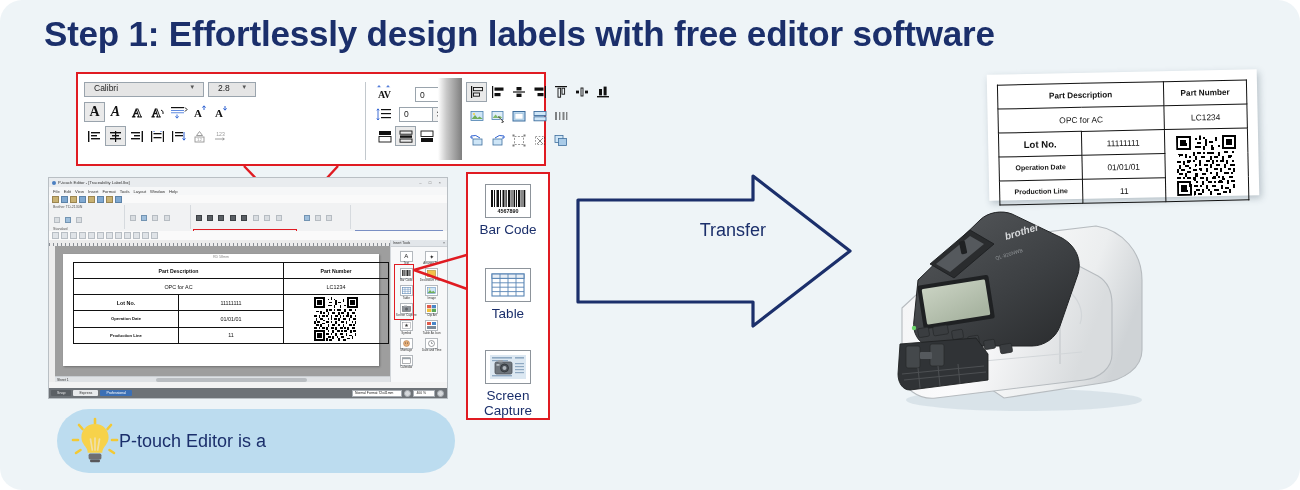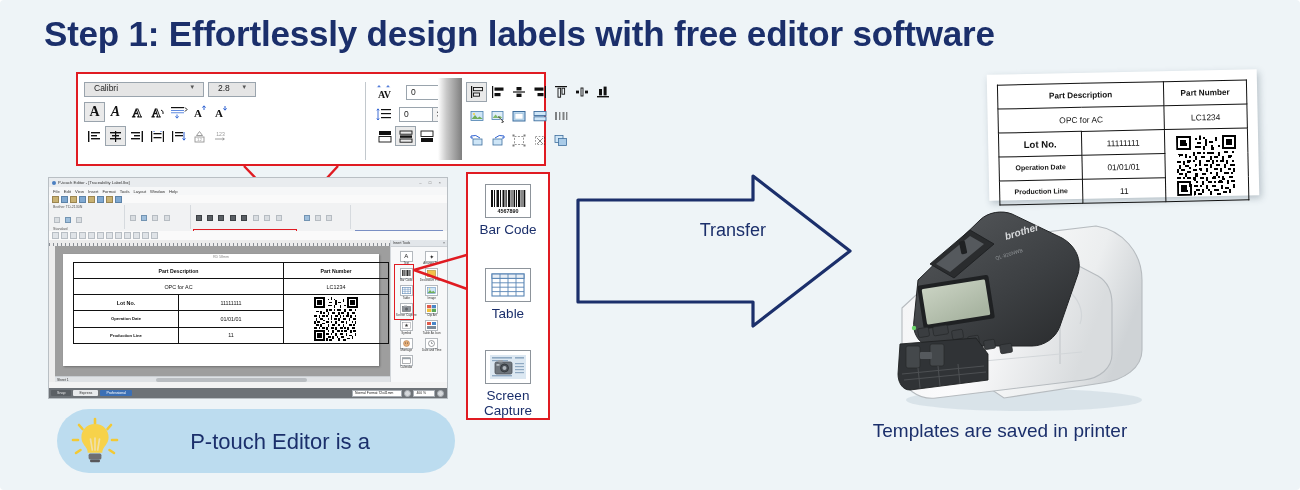--- a/index.html
+++ b/index.html
@@ -5,21 +5,21 @@
   html,body{margin:0;padding:0;}
   body{
     width:1300px;height:490px;
     font-family:"Liberation Sans", sans-serif;
     background:#ffffff;
     overflow:hidden;
   }
   #stage{
     position:relative;width:1300px;height:490px;
     background:#eef4f7;
-    border-radius:4px;
+    border-radius:22px;
     overflow:hidden;
   }
 
   
   #title{
     position:absolute;left:44px;top:14px;
     font-size:35px;font-weight:700;color:#1b2f6b;
     letter-spacing:-0.2px;white-space:nowrap;
   }
 
@@ -175,21 +175,21 @@
     margin-top:4px;font-size:13.5px;color:#1b2f6b;text-align:center;line-height:15px;font-weight:400;
   }
 
   
   #pill{
     position:absolute;left:57px;top:409px;width:398px;height:64px;
     background:#bcdcef;border-radius:32px;display:flex;align-items:center;
   }
   #pill .bulb{margin-left:14px;width:48px;height:48px;flex:0 0 48px;}
   #pill .ptext{
-    flex:1;text-align:center;font-size:22px;color:#1b2f6b;line-height:23px;padding-right:14px;
+    flex:1;text-align:left;font-size:18px;color:#1b2f6b;line-height:23px;padding-right:14px;
   }
 
   
   #arrow{position:absolute;left:572px;top:170px;width:284px;height:162px;}
   #arrow .atext{
     position:absolute;left:34px;top:48px;width:160px;text-align:right;
     font-size:18px;color:#1b2f6b;line-height:25px;
   }
 
   
@@ -328,21 +328,21 @@
       <span class="ico" style="opacity:.45">
         <svg width="15" height="13" viewBox="0 0 15 13">
             <text x="7.5" y="6" text-anchor="middle" font-size="5.2" fill="#111">123</text>
             <path d="M2 9 h9 M9.6 7.8 l1.8 1.2 l-1.8 1.2" stroke="#111" stroke-width="0.9" fill="none"></path>
           </svg>
       </span>
     </div>
 
     <div id="tb-sep1"></div>
 
-    <div class="tb-group" style="left:296px;top:8px;display:flex;align-items:center;gap:11px;">
+    <div class="tb-group" style="left:296px;top:8px;display:flex;align-items:flex-end;gap:20px;">
       <span class="ico">
         <svg width="17" height="15" viewBox="0 0 17 15">
             <path d="M3 2.5 l0 -1.6 M1.6 2.2 l1.4 -1.6 l1.4 1.6" stroke="#2b5fd0" stroke-width="0.9" fill="none"></path>
             <path d="M12 2.5 l0 -1.6 M10.6 2.2 l1.4 -1.6 l1.4 1.6" stroke="#2b5fd0" stroke-width="0.9" fill="none"></path>
             <text x="8.5" y="13" text-anchor="middle" font-size="10" font-weight="700" font-family="Liberation Serif, serif" fill="#111">AV</text>
           </svg>
       </span>
       <span class="spin" style="width:46px;">
         <span>0</span>
         <span class="sp">
@@ -1250,15 +1250,14 @@
           <path d="M20 212 L102 204"></path>
         <path d="M34 200 L36 220"></path>
           <path d="M54 198 L56 218"></path>
           <path d="M74 196 L76 216"></path>
       </g>
 
       <path d="M188 126 C196 134 200 146 196 156" fill="none" stroke="#d2d6d9" stroke-width="1.2"></path>
     </svg>
   </div>
 
-  <div id="rcap">Templates are saved in printer</div>
 
 </div>
 
 </body></html>

